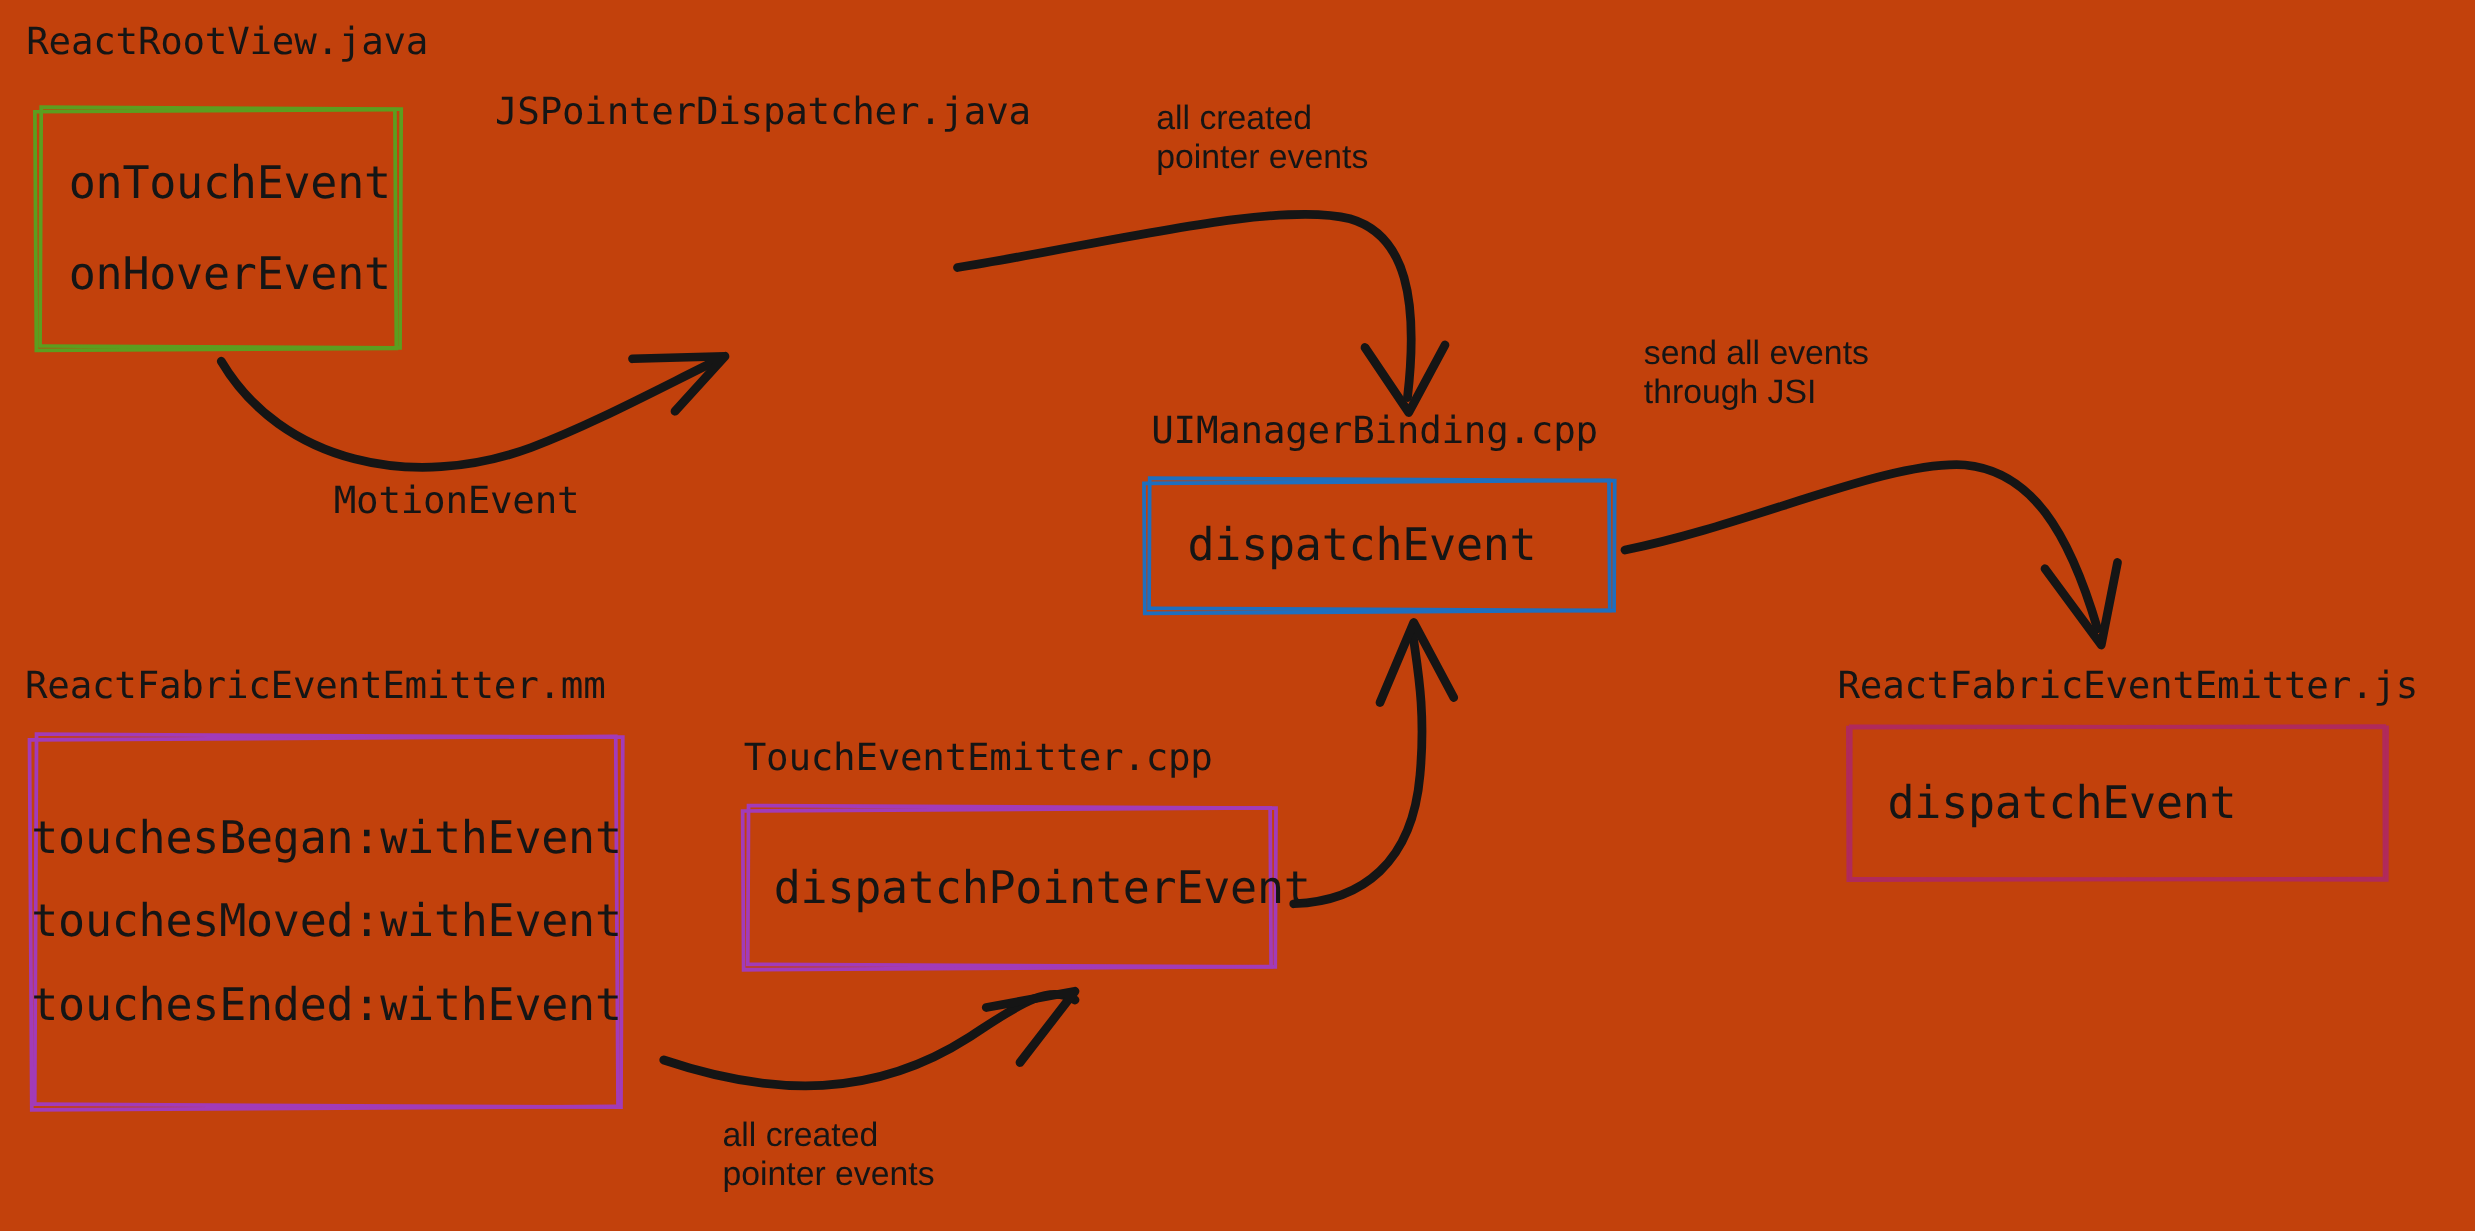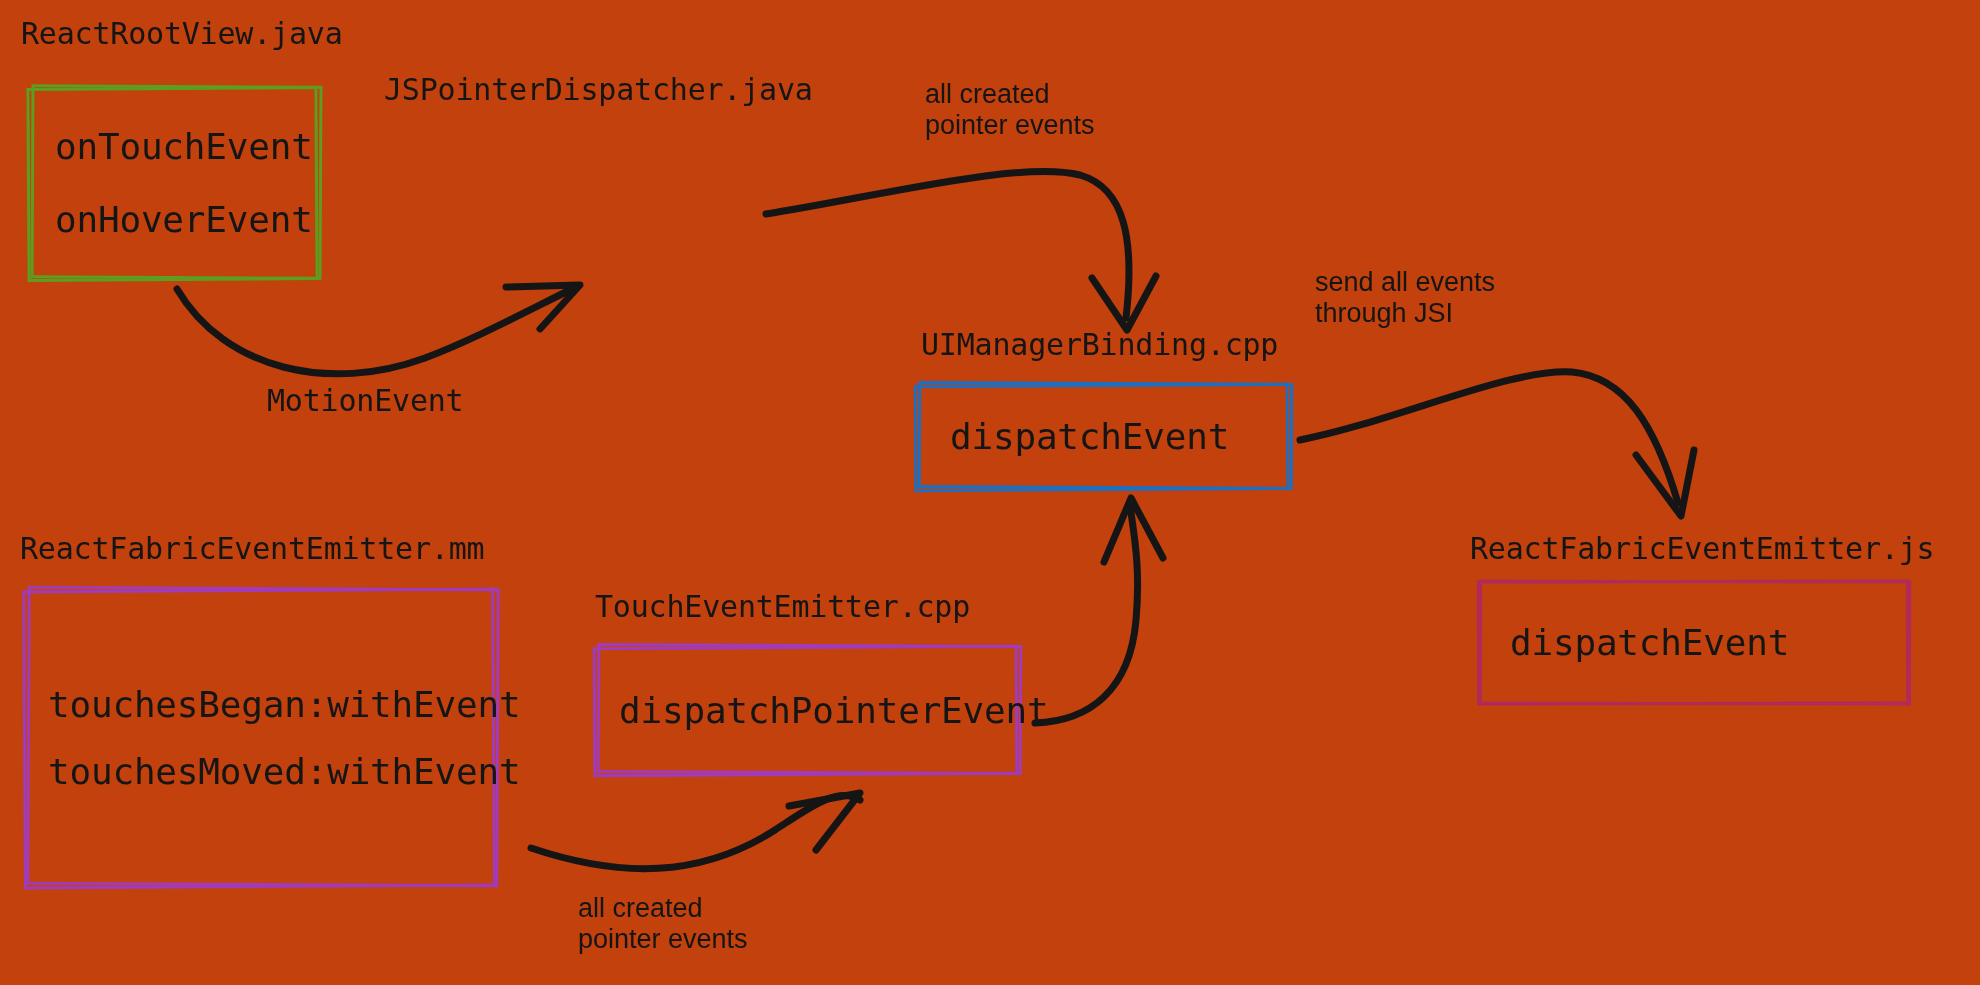--- a/index.html
+++ b/index.html
@@ -134,21 +134,21 @@
 
   <div class="box green" style="left:29px; top:86px; width:291px; height:194px;">
     <div class="r r1"></div>
     <div class="r r2"></div>
     <div class="content" style="padding-left:26px; gap:32px;">
       <div class="code">onTouchEvent</div>
       <div class="code">onHoverEvent</div>
     </div>
   </div>
 
-  <div class="abs caption" style="left:384px; top:72px;">JSPointerDispatcher.java</div>
+  <div class="abs caption" style="left:396px; top:72px;">JSPointerDispatcher.java</div>
 
 
   <div class="abs caption" style="left:921px; top:327px;">UIManagerBinding.cpp</div>
 
   <div class="box blue" style="left:916px; top:383px; width:375px; height:107px;">
     <div class="r r1"></div>
     <div class="r r2"></div>
     <div class="content" style="padding-left:34px;">
       <div class="code">dispatchEvent</div>
     </div>
@@ -162,23 +162,24 @@
     <div class="content" style="padding-left:32px;">
       <div class="code">dispatchEvent</div>
     </div>
   </div>
 
   <div class="abs caption" style="left:20px; top:531px;">ReactFabricEventEmitter.mm</div>
 
   <div class="box purple" style="left:25px; top:588px; width:472px; height:299px;">
     <div class="r r1"></div>
     <div class="r r2"></div>
-    <div class="content" style="padding-left:23px; gap:26px;">
+    <div class="content" style="gap:26px;">
       <div class="code">touchesBegan:withEvent</div>
       <div class="code">touchesMoved:withEvent</div>
+      <div class="code">touchesEnded:withEvent</div>
     </div>
   </div>
 
   <div class="abs caption" style="left:595px; top:589px;">TouchEventEmitter.cpp</div>
 
   <div class="box purple" style="left:595px; top:645px; width:425px; height:130px;">
     <div class="r r1"></div>
     <div class="r r2"></div>
     <div class="content" style="padding-left:24px;">
       <div class="code">dispatchPointerEvent</div>

